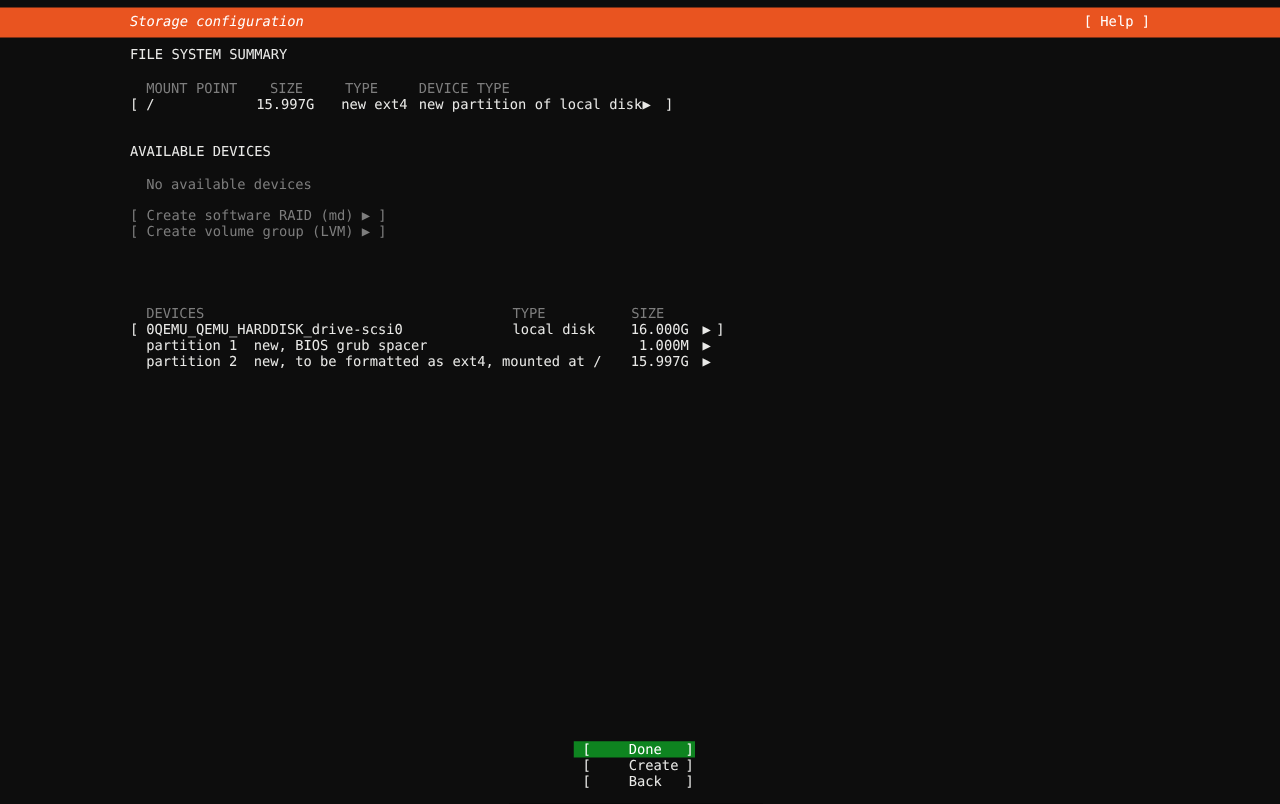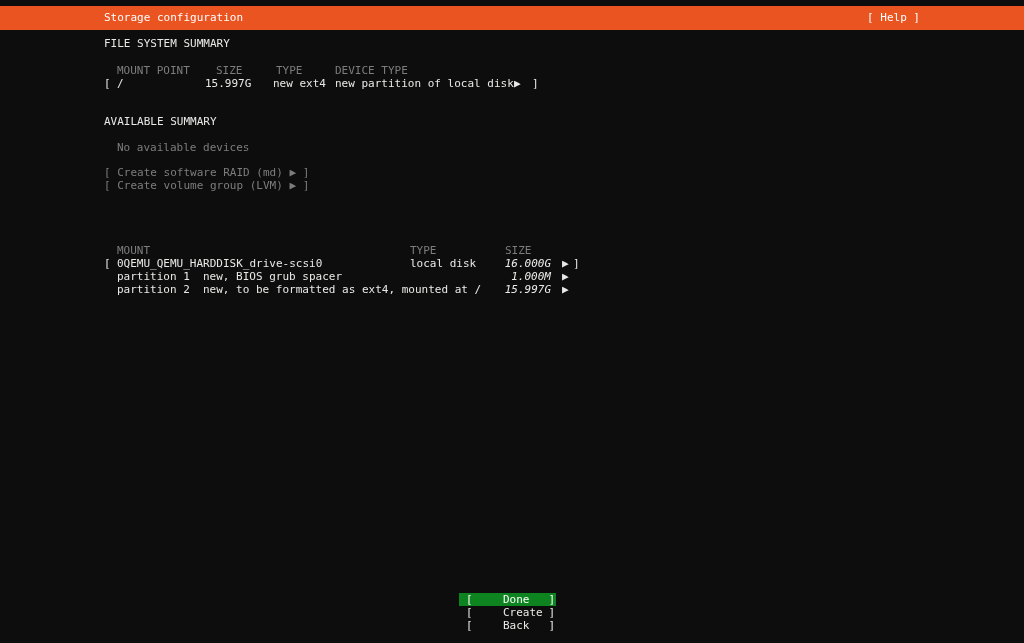--- a/index.html
+++ b/index.html
@@ -13,30 +13,30 @@
   html,body{margin:0;padding:0;background:#000;}
   body{
     width:1024px;height:643px;overflow:hidden;
     font-family:"DejaVu Sans Mono","Liberation Mono",monospace;
     font-size:11px;color:var(--fg);
   }
   .screen{position:relative;width:1024px;height:643px;background:var(--bg);overflow:hidden;}
 
   
   .titlebar{position:absolute;left:0;top:6px;width:1024px;height:24px;background:var(--accent);}
-  .titlebar .title{position:absolute;left:104px;top:0;line-height:24px;color:#ffffff;white-space:pre;}
+  .titlebar .title{position:absolute;left:104px;top:0;line-height:24px;color:#ffffff;white-space:pre;font-style:italic;}
   .titlebar .help{position:absolute;right:104px;top:0;line-height:24px;color:#ffffff;white-space:pre;cursor:pointer;}
 
   
   .line{position:absolute;left:0;width:928px;height:13px;line-height:13px;white-space:pre;}
   .line > span{position:absolute;top:0;line-height:13px;white-space:pre;}
   .dim{color:var(--dim);text-align:center;}
 
   
-  .sizebox{text-align:right;font-style:italic;}
+  .sizebox{text-align:right;}
 
   
   .btn{position:absolute;left:459px;width:97px;height:13px;line-height:13px;cursor:pointer;}
   .btn span{position:absolute;top:0;line-height:13px;white-space:pre;}
   .btn .bl{left:7px;}
   .btn .lbl{left:20px;margin-left:24px;}
   .btn .br{right:1px;}
   .btn.selected{background:var(--green);color:#ffffff;}
 </style>
 </head>
@@ -64,38 +64,38 @@
     <span style="left:104px">[</span>
     <span style="left:117px">/</span>
     <span style="left:205px">15.997G</span>
     <span style="left:273px">new ext4</span>
     <span style="left:335px">new partition of local disk</span>
     <span style="left:514px">▶</span>
     <span style="left:532px">]</span>
   </div>
 
   <div class="line" style="top:115px">
-    <span style="left:104px">AVAILABLE SUMMARY</span>
+    <span style="left:104px">AVAILABLE DEVICES</span>
   </div>
 
   <div class="line dim" style="top:141px">
     <span style="left:117px">No available devices</span>
   </div>
 
   <div class="line dim" style="top:166px">
     <span style="left:104px">[ Create software RAID (md) ▶ ]</span>
   </div>
 
   <div class="line dim" style="top:179px">
     <span style="left:104px">[ Create volume group (LVM) ▶ ]</span>
   </div>
 
 
   <div class="line dim" style="top:244px">
-    <span style="left:117px">MOUNT</span>
+    <span style="left:117px">DEVICES</span>
     <span style="left:410px">TYPE</span>
     <span style="left:505px">SIZE</span>
   </div>
 
   <div class="line" style="top:257px">
     <span style="left:104px">[</span>
     <span style="left:117px">0QEMU_QEMU_HARDDISK_drive-scsi0</span>
     <span style="left:410px">local disk</span>
     <span class="sizebox" style="left:431px;width:120px">16.000G</span>
     <span style="left:562px">▶</span>

